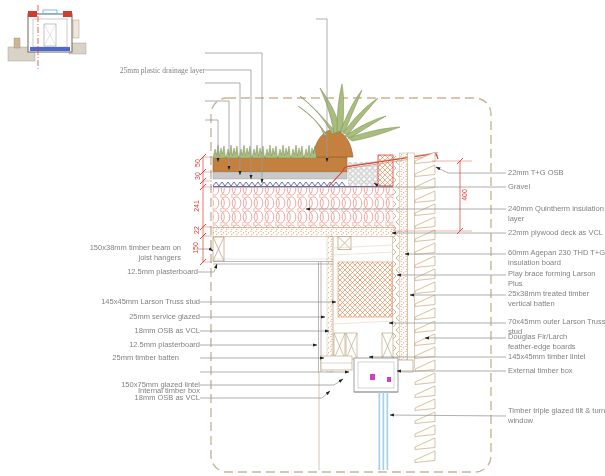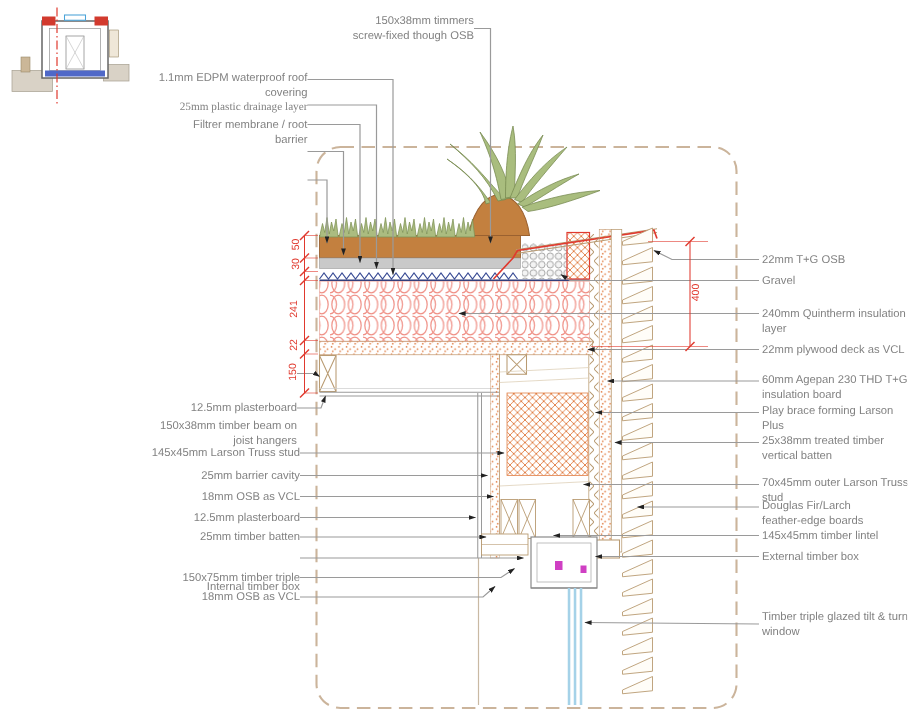--- a/index.html
+++ b/index.html
@@ -249,37 +249,31 @@
     <line x1="460" y1="161" x2="460" y2="231"></line>
     <line x1="432" y1="161" x2="472" y2="161" stroke-width="0.4"></line>
     <line x1="394" y1="231" x2="472" y2="231" stroke-width="0.4"></line>
     <g stroke-width="0.9">
       <line x1="457" y1="164" x2="463" y2="158"></line>
       <line x1="457" y1="234" x2="463" y2="228"></line>
     </g>
   </g>
 </svg>
 
-<div class="lbl lr" style="right:289px;top:9px;">150x38mm timmers
-screw-fixed though OSB</div>
-<div class="lbl lr" style="right:400px;top:47px;">1.1mm EDPM waterproof roof
-covering</div>
 <div class="lbl lr" style="right:400px;top:66px;font-family:Liberation Serif, serif;">25mm plastic drainage layer</div>
-<div class="lbl lr" style="right:400px;top:78px;">Filtrer membrane / root
-barrier</div>
-<div class="lbl lr" style="right:407px;top:243px;margin-top:36px;">150x38mm timber beam on
+<div class="lbl lr" style="right:424px;top:243px;">150x38mm timber beam on
 joist hangers</div>
 <div class="lbl lr" style="right:407px;top:267px;">12.5mm plasterboard</div>
 <div class="lbl lr" style="right:405px;top:297px;margin-left:28px;">145x45mm Larson Truss stud</div>
-<div class="lbl lr" style="right:405px;top:312px;">25mm barrier cavity</div>
+<div class="lbl lr" style="right:405px;top:312px;">25mm service glazed</div>
 <div class="lbl lr" style="right:405px;top:326px;">18mm OSB as VCL</div>
 <div class="lbl lr" style="right:405px;top:340px;">12.5mm plasterboard</div>
-<div class="lbl lr" style="right:405px;top:353px;margin-left:40px;">25mm timber batten</div>
+<div class="lbl lr" style="right:426px;top:353px;margin-left:40px;">25mm timber batten</div>
 <div class="lbl lr" style="right:405px;top:386px;">Internal timber box</div>
-<div class="lbl lr" style="right:405px;top:380px;">150x75mm timber triple</div>
+<div class="lbl lr" style="right:405px;top:380px;">150x75mm glazed lintel</div>
 <div class="lbl lr" style="right:405px;top:393px;">18mm OSB as VCL</div>
 
 <div class="lbl ll" style="left:508px;top:168px;">22mm T+G OSB</div>
 <div class="lbl ll" style="left:508px;top:182px;">Gravel</div>
 <div class="lbl ll" style="left:508px;top:204px;">240mm Quintherm insulation
 layer</div>
 <div class="lbl ll" style="left:508px;top:228px;">22mm plywood deck as VCL</div>
 <div class="lbl ll" style="left:508px;top:248px;">60mm Agepan 230 THD T+G
 insulation board</div>
 <div class="lbl ll" style="left:508px;top:269px;">Play brace forming Larson

